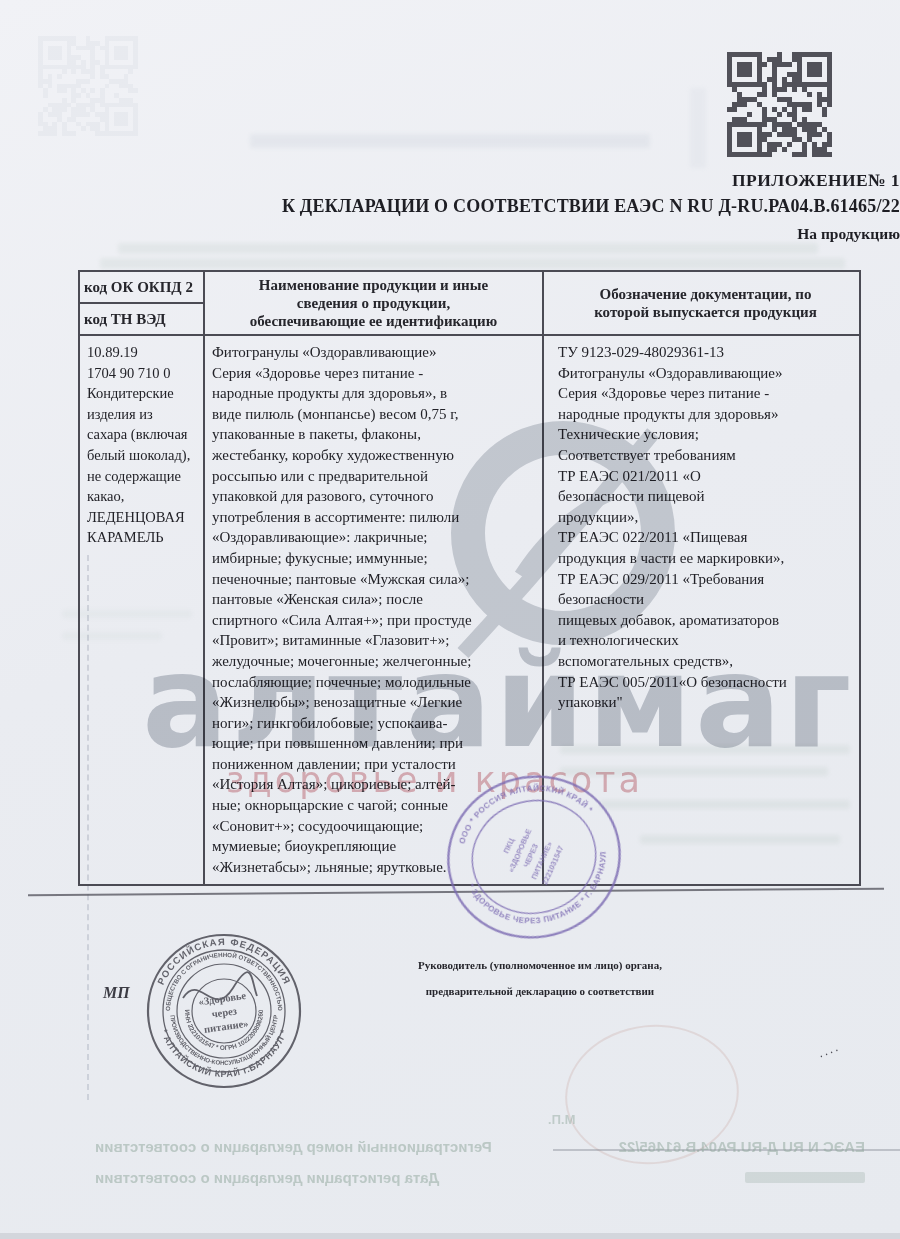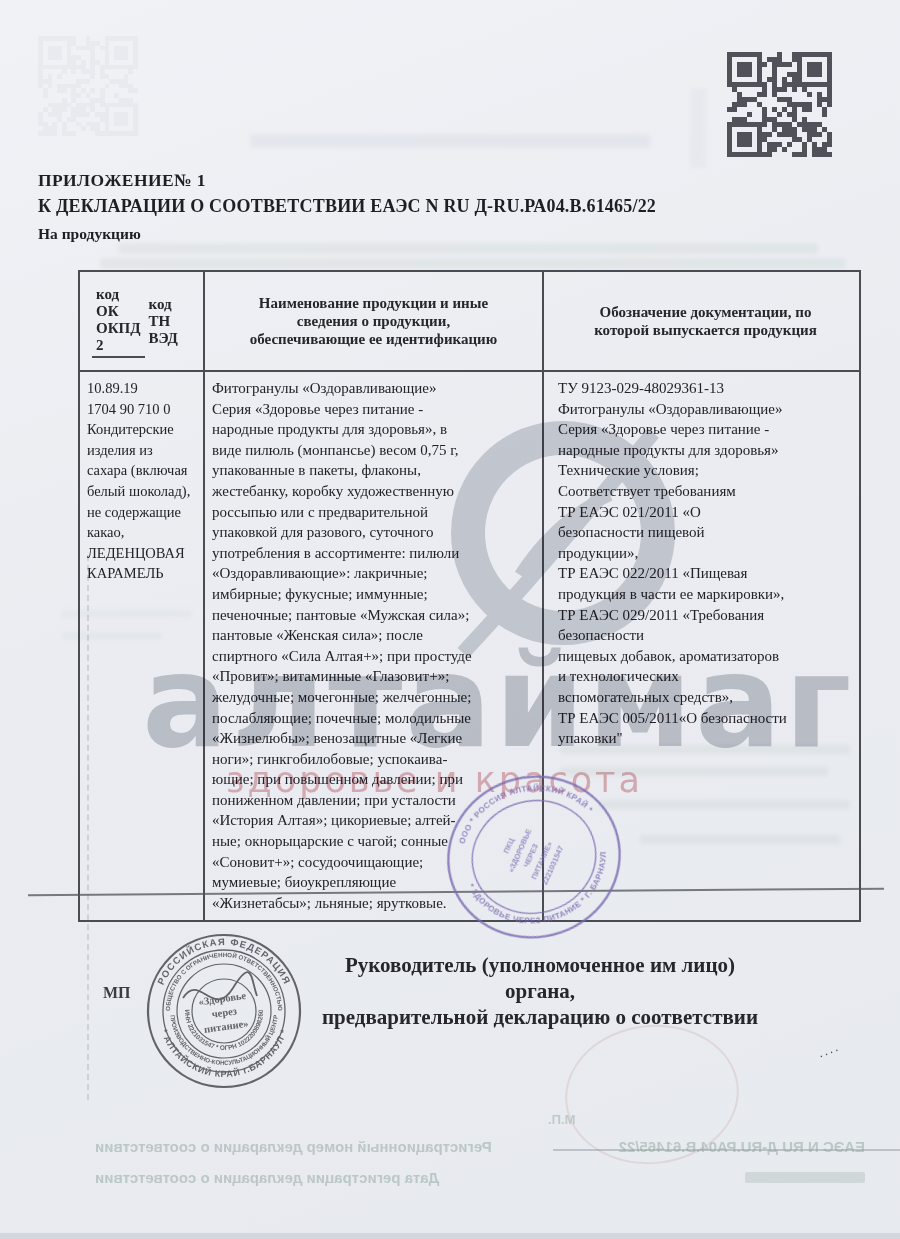--- a/index.html
+++ b/index.html
@@ -18,56 +18,56 @@
 
   
   .qr-grid{position:absolute;display:grid;grid-template-columns:repeat(21,1fr);grid-auto-rows:1fr;}
   .qr-grid div{width:100%;height:100%;}
   .qr-grid .m{background:#3c3c44;}
   .qr-main{left:727px;top:52px;width:105px;height:105px;opacity:.88;filter:blur(.3px);}
   .qr-ghost{left:38px;top:36px;width:100px;height:100px;opacity:.07;transform:scaleX(-1);}
   .qr-ghost .m{background:#8e99ad;}
 
   
-  .titleblock{left:38px;top:170px;width:845px;text-align:left;color:#1e1e24;}
+  .titleblock{left:55px;top:170px;width:845px;text-align:right;color:#1e1e24;}
   .t1{font-size:17.5px;font-weight:bold;letter-spacing:.4px;}
   .t2{font-size:18px;font-weight:bold;margin-top:5px;letter-spacing:.2px;}
   .t3{font-size:15.5px;font-weight:bold;margin-top:8px;}
 
   
   .tbl{left:78px;top:270px;width:779px;border:2px solid #4b4b54;}
   .hdr,.bdy{display:grid;grid-template-columns:125px 339px 1fr;}
   .hdr{border-bottom:2px solid #4b4b54;}
   .cell{border-right:2px solid #4b4b54;box-sizing:border-box;}
   .cell:last-child{border-right:none;padding-left:14px;}
   .hcell{font-weight:bold;font-size:15px;line-height:18px;text-align:center;
          display:flex;align-items:center;justify-content:center;padding:4px 6px;white-space:pre-line;}
-  .hcol1{display:flex;flex-direction:row;padding:12px;}
+  .hcol1{display:flex;flex-direction:column;padding:0;}
   .hcol1 div{flex:1;display:flex;align-items:center;justify-content:flex-start;padding:2px 4px;font-weight:bold;font-size:15px;}
   .hcol1 div:first-child{border-bottom:2px solid #4b4b54;}
   .bdy{min-height:548px;}
   .bcell{padding:6px 7px 4px 7px;font-size:15px;line-height:20.6px;white-space:pre-line;color:#222228;}
   .bcell.c1{font-size:14.5px;}
   .skewline{left:28px;top:891px;width:856px;height:2px;background:rgba(80,80,90,.75);transform:rotate(-.45deg);}
 
   
   .wm{pointer-events:none;mix-blend-mode:multiply;}
   .wm-logo{left:425px;top:415px;}
   .wm-brand{left:142px;top:638px;font-family:"DejaVu Sans",sans-serif;font-weight:bold;
             font-size:128px;letter-spacing:3px;color:#939aa6;opacity:.5;line-height:1;}
   .wm-tag{left:226px;top:760px;font-family:"DejaVu Sans",sans-serif;font-weight:normal;
           font-size:35px;letter-spacing:3px;color:#d4868e;opacity:.6;}
 
   
   .stamp-round{left:145px;top:932px;width:158px;height:158px;opacity:.82;filter:blur(.3px);}
   .stamp-oval{left:442px;top:770px;width:184px;height:174px;transform:rotate(-14deg);opacity:.8;filter:blur(.35px);}
-  .mp{left:103px;top:984px;font-size:16px;font-weight:bold;color:#3c3c44;}
+  .mp{left:103px;top:984px;font-size:16px;font-weight:bold;color:#3c3c44;font-style:italic;}
 
   .sigblock{left:320px;top:952px;width:440px;text-align:center;font-weight:bold;
-            font-size:21px;line-height:26px;color:#26262c;}
+            font-size:11px;line-height:26px;color:#26262c;}
 
   
   .bleed{left:95px;top:1138px;width:770px;transform:scaleX(-1);
          font-family:"Liberation Sans","DejaVu Sans",sans-serif;font-weight:bold;
          font-size:15px;color:#8fa69b;opacity:.5;filter:blur(.7px);}
   .bleed .row{display:flex;justify-content:space-between;margin-bottom:14px;}
   .bleed .ph{width:120px;height:11px;background:#8fa69b;opacity:.55;border-radius:2px;margin-top:3px;}
   .bleed-mp{left:548px;top:1112px;transform:scaleX(-1);font-family:"Liberation Sans",sans-serif;
             font-weight:bold;font-size:13px;color:#8fa69b;opacity:.45;filter:blur(.6px);}
 

